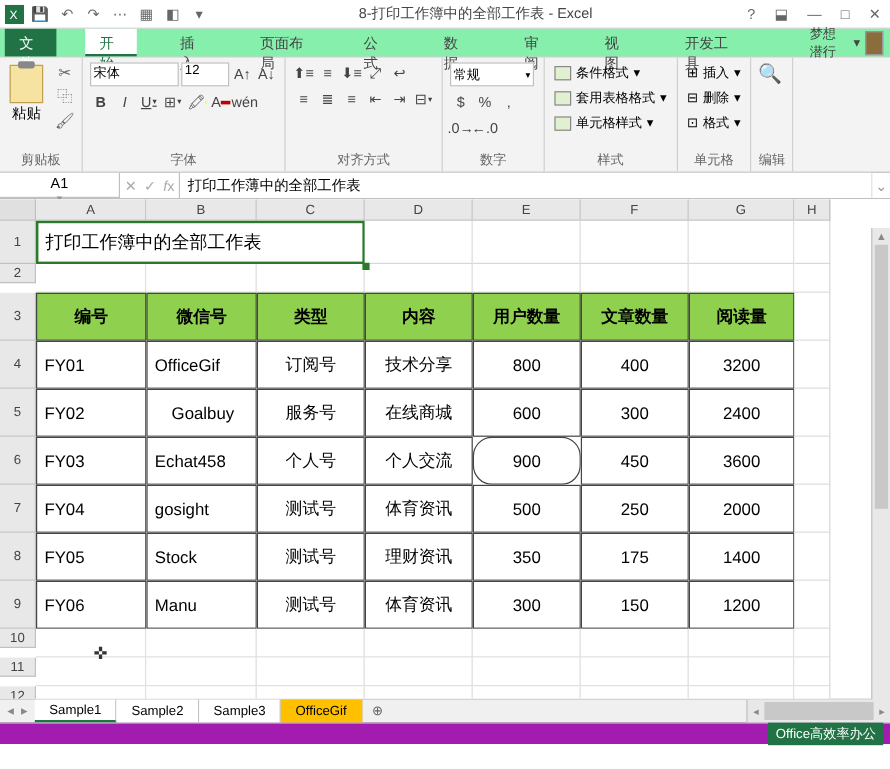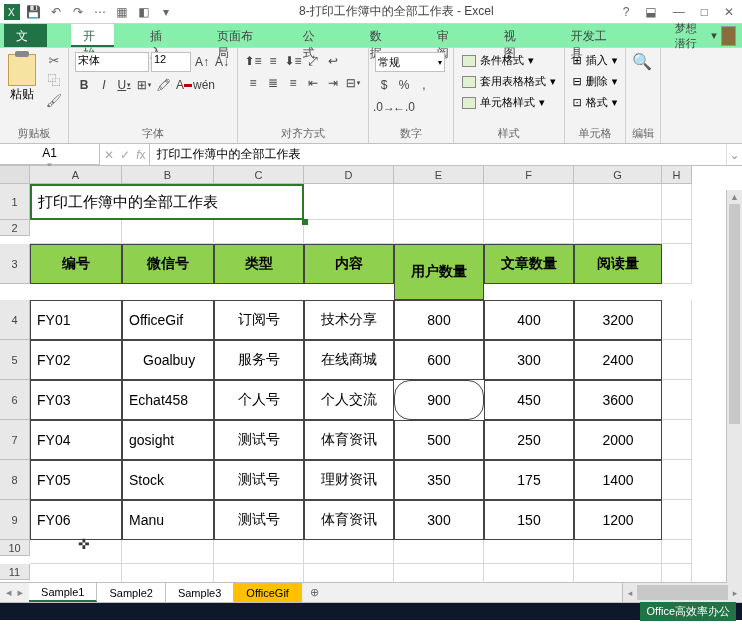--- a/index.html
+++ b/index.html
@@ -100,21 +100,21 @@
 .sheet-tab { padding: 2px 12px; border-right: 1px solid #c0c0c0; background: #fff; cursor: pointer; display: flex; align-items: center; }
 .sheet-tab.active { background: #fff; border-bottom: 2px solid #217346; font-weight: 500; }
 .sheet-tab.yellow { background: #ffc000; }
 .sheet-add { padding: 2px 8px; color: #666; cursor: pointer; display: flex; align-items: center; }
 .sheet-bar .spacer { flex: 1; }
 .sheet-scroll { width: 120px; background: #e8e8e8; border-left: 1px solid #c0c0c0; position: relative; }
 .sheet-scroll .thumb { position: absolute; left: 14px; right: 14px; top: 2px; bottom: 2px; background: #c8c8c8; }
 .sheet-scroll .arr { position: absolute; top: 0; bottom: 0; width: 14px; display: flex; align-items: center; justify-content: center; color: #888; font-size: 9px; }
 
 
-.status-bar { height: 18px; background: #0f172a; border-top: 1px solid #c0c0c0; display: flex; align-items: center; font-size: 11px; padding: 0 6px; color: #555; }
+.status-bar { height: 18px; background: #a21caf; border-top: 1px solid #c0c0c0; display: flex; align-items: center; font-size: 11px; padding: 0 6px; color: #555; }
 .status-bar .spacer { flex: 1; }
 .watermark { background: #217346; color: #fff; padding: 2px 6px; font-size: 11px; }
 
 
 .vscroll { position: absolute; right: 0; top: 190px; bottom: 40px; width: 16px; background: #e8e8e8; border-left: 1px solid #c0c0c0; }
 .vscroll .arr { height: 14px; display: flex; align-items: center; justify-content: center; color: #888; font-size: 9px; }
 .vscroll .thumb { position: absolute; top: 14px; left: 2px; right: 2px; height: 220px; background: #c8c8c8; }
 </style>
 </head>
 <body>
@@ -303,21 +303,21 @@
       <div class="cell" style="height: 16px;"></div>
       <div class="cell" style="height: 16px;"></div>
       <div class="cell" style="height: 16px;"></div>
       <div class="cell" style="height: 16px;"></div>
       <div class="cell" style="height: 16px;"></div>
       <div class="rowhdr" style="height: 40px;">3</div>
       <div class="cell tbl-hdr" style="height: 40px;">编号</div>
       <div class="cell tbl-hdr" style="height: 40px;">微信号</div>
       <div class="cell tbl-hdr" style="height: 40px;">类型</div>
       <div class="cell tbl-hdr" style="height: 40px;">内容</div>
-      <div class="cell tbl-hdr" style="height: 56px;">用户数量</div>
+      <div class="cell tbl-hdr" style="height: 40px;">用户数量</div>
       <div class="cell tbl-hdr" style="height: 40px;">文章数量</div>
       <div class="cell tbl-hdr" style="height: 40px;">阅读量</div>
       <div class="cell" style="height: 40px;"></div>
       <div class="rowhdr" style="height: 40px;">4</div>
       <div class="cell tbl-cell" style="height: 40px;">FY01</div>
       <div class="cell tbl-cell" style="height: 40px;">OfficeGif</div>
       <div class="cell tbl-cell center" style="height: 40px;">订阅号</div>
       <div class="cell tbl-cell center" style="height: 40px;">技术分享</div>
       <div class="cell tbl-cell center" style="height: 40px;">800</div>
       <div class="cell tbl-cell center" style="height: 40px;">400</div>

